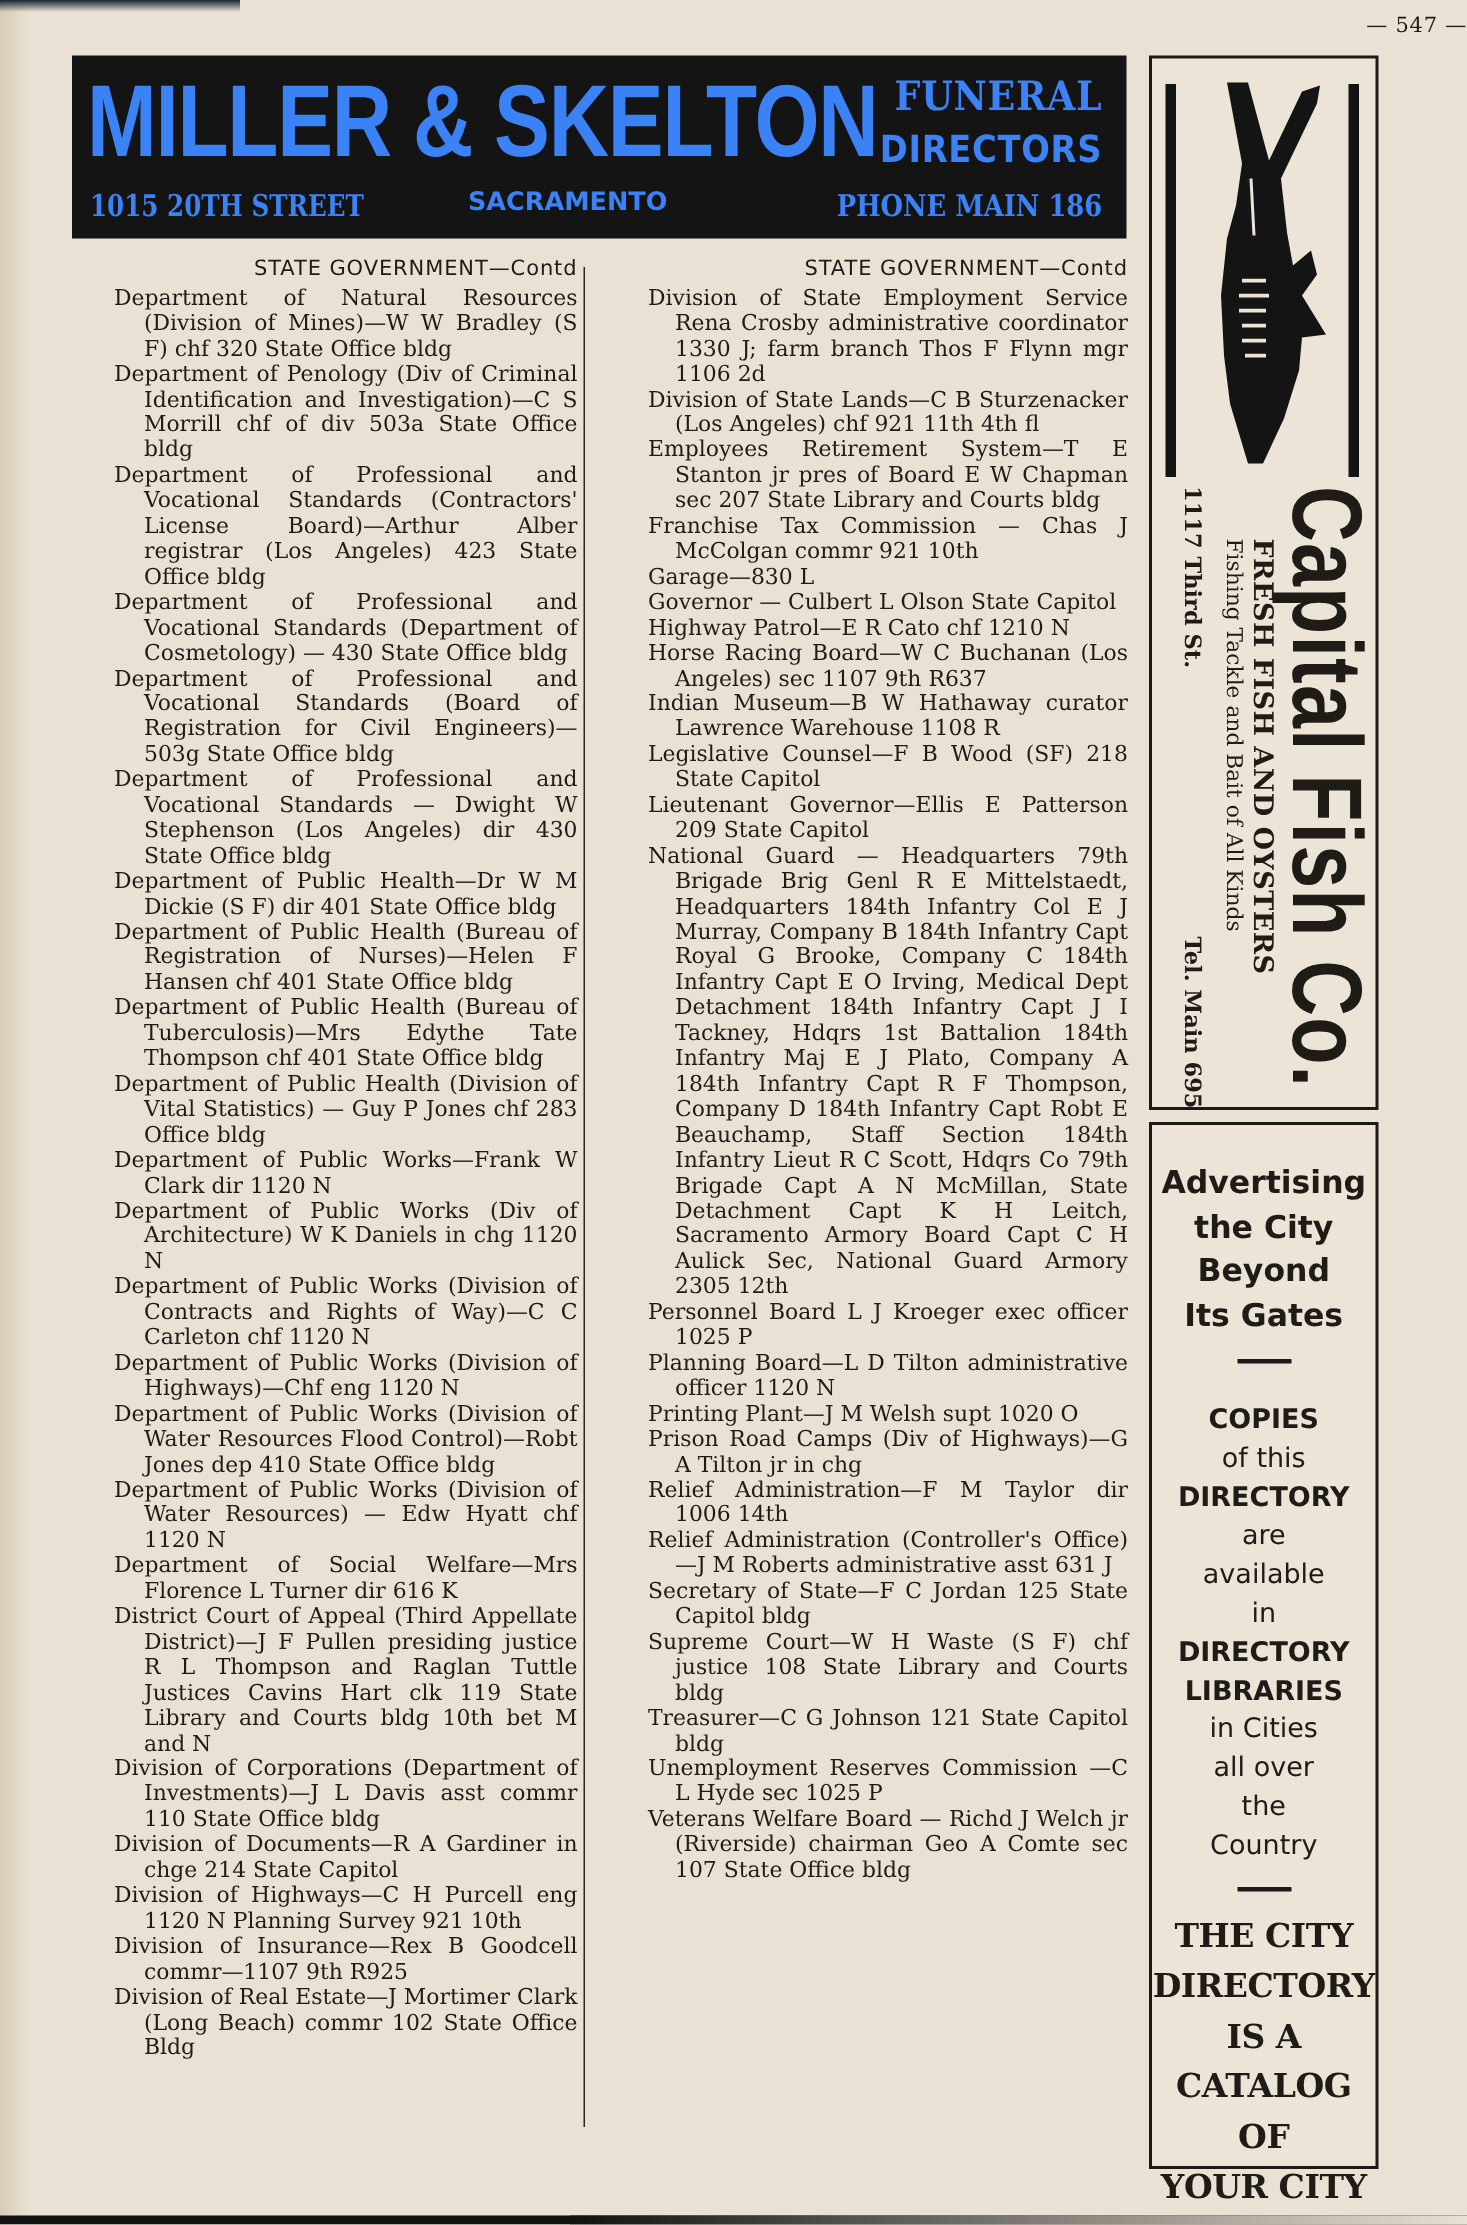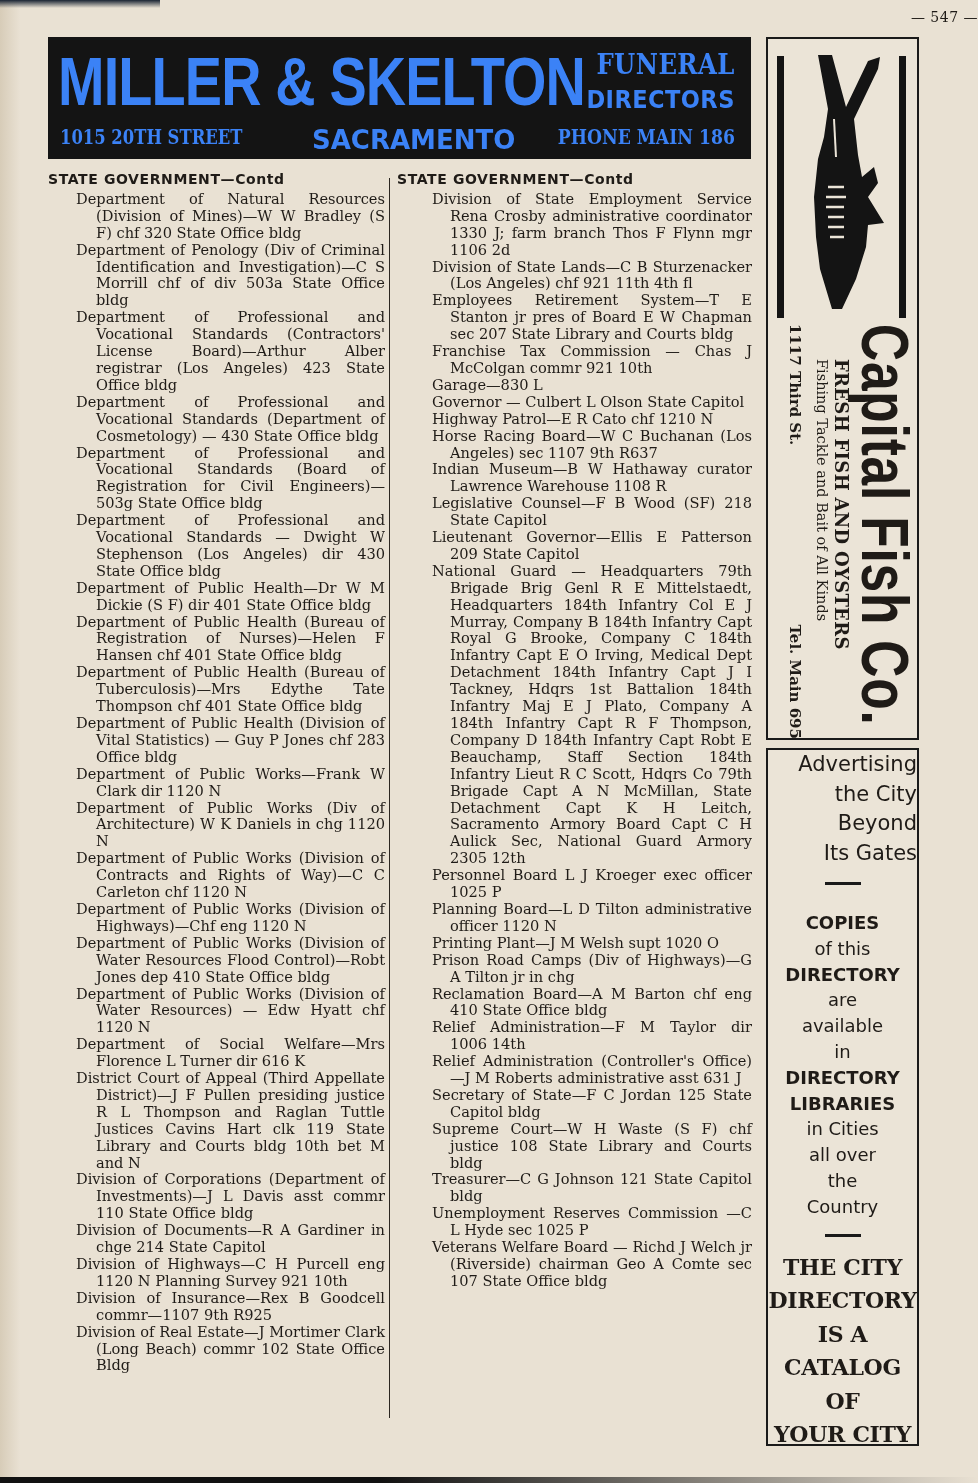--- a/index.html
+++ b/index.html
@@ -45,36 +45,36 @@
     font-size: 27px; font-weight: bold; letter-spacing: 0.5px; text-align: right;
     transform: scaleX(0.9); transform-origin: right top;
   }
   .banner .trade1 { top: 12px; }
   .banner .trade2 { top: 48px; font-family: "DejaVu Sans", sans-serif; font-size: 25px; }
   .banner .addr, .banner .city, .banner .phone {
     position: absolute; top: 88px; font-weight: bold; font-size: 20px; white-space: nowrap;
     font-family: "DejaVu Serif", serif;
   }
   .banner .addr { left: 12px; transform: scaleX(0.82); transform-origin: left top; }
-  .banner .city { left: 264px; font-family: "DejaVu Sans", sans-serif; font-size: 26px; }
+  .banner .city { left: 264px; font-family: "DejaVu Sans", sans-serif; font-size: 17px; }
   .banner .phone { right: 16px; transform: scaleX(0.86); transform-origin: right top; }
 
   
   .col {
     position: absolute; top: 171px; font-size: 14.6px; line-height: 16.9px;
     text-align: justify;
   }
   .col.left { left: 48px; width: 337px; }
   .col.mid { left: 397px; width: 355px; }
   .col-divider {
     position: absolute; left: 389px; top: 178px; width: 1px; height: 1240px; background: #2b2620;
   }
   .section-heading {
-    font-family: "DejaVu Sans", sans-serif; font-weight: bold; font-size: 14px;
-    letter-spacing: 0.6px; margin: 0 0 3px 0; text-align: left;
+    font-family: "DejaVu Sans", sans-serif; font-weight: normal; font-size: 14px;
+    letter-spacing: 0.6px; margin: 0 0 3px 0; text-align: right;
   }
   .entry {
     padding-left: 46px; text-indent: -18px; margin: 0;
     hyphens: manual;
   }
   .col.left .entry { padding-left: 48px; text-indent: -20px; }
   .col.mid .entry { padding-left: 53px; text-indent: -18px; }
 
   
   .fish-ad {
@@ -114,21 +114,21 @@
     position: absolute; right: 0; top: 114px; font-family: "DejaVu Serif", serif;
     font-size: 15px; font-weight: bold; white-space: nowrap;
   }
 
   
   .promo-ad {
     position: absolute; left: 766px; top: 748px; width: 153px; height: 698px;
     border: 2px solid #1a1a1a; box-sizing: border-box; background: #ebe4d7;
     text-align: center; font-family: "DejaVu Sans", sans-serif;
   }
-  .promo-ad .lead { margin-top: 0; font-size: 21px; line-height: 29.5px; font-weight: normal; text-align: right; }
+  .promo-ad .lead { margin-top: 24px; font-size: 21px; line-height: 29.5px; font-weight: bold; }
   .promo-ad .rule { width: 36px; height: 3px; background: #1a1a1a; margin: 14px auto 14px auto; }
   .promo-ad .copies { font-size: 18px; line-height: 25.8px; font-weight: bold; margin-top: 25px; }
   .promo-ad .copies .lc { font-weight: normal; }
   .promo-ad .catalog { font-size: 22px; line-height: 33.5px; font-weight: bold; font-family: "DejaVu Serif", serif; white-space: nowrap; letter-spacing: -0.3px; }
 </style>
 </head>
 <body>
 
 <div class="page-shadow-left"></div>
 <div class="top-edge"></div>
@@ -187,21 +187,20 @@
       <p class="entry">Highway Patrol—E R Cato chf 1210 N</p>
       <p class="entry">Horse Racing Board—W C Buchanan (Los Angeles) sec 1107 9th R637</p>
       <p class="entry">Indian Museum—B W Hathaway curator Lawrence Warehouse 1108 R</p>
       <p class="entry">Legislative Counsel—F B Wood (SF) 218 State Capitol</p>
       <p class="entry">Lieutenant Governor—Ellis E Patterson 209 State Capitol</p>
       <p class="entry">National Guard — Headquarters 79th Brigade Brig Genl R E Mittelstaedt, Headquarters 184th Infantry Col E J Murray, Company B 184th Infantry Capt Royal G Brooke, Company C 184th Infantry Capt E O Irving, Medical Dept Detachment 184th Infantry Capt J I Tackney, Hdqrs 1st Battalion 184th Infantry Maj E J Plato, Company A 184th Infantry Capt R F Thompson, Company D 184th Infantry Capt Robt E Beauchamp, Staff Section 184th Infantry Lieut R C Scott, Hdqrs Co 79th Brigade Capt A N McMillan, State Detachment Capt K H Leitch, Sacramento Armory Board Capt C H Aulick Sec, National Guard Armory 2305 12th</p>
       <p class="entry">Personnel Board L J Kroeger exec officer 1025 P</p>
       <p class="entry">Planning Board—L D Tilton administrative officer 1120 N</p>
       <p class="entry">Printing Plant—J M Welsh supt 1020 O</p>
       <p class="entry">Prison Road Camps (Div of Highways)—G A Tilton jr in chg</p>
-      <p class="entry">Reclamation Board—A M Barton chf eng 410 State Office bldg</p>
       <p class="entry">Relief Administration—F M Taylor dir 1006 14th</p>
       <p class="entry">Relief Administration (Controller's Office)—J M Roberts administrative asst 631 J</p>
       <p class="entry">Secretary of State—F C Jordan 125 State Capitol bldg</p>
       <p class="entry">Supreme Court—W H Waste (S F) chf justice 108 State Library and Courts bldg</p>
       <p class="entry">Treasurer—C G Johnson 121 State Capitol bldg</p>
       <p class="entry">Unemployment Reserves Commission —C L Hyde sec 1025 P</p>
       <p class="entry">Veterans Welfare Board — Richd J Welch jr (Riverside) chairman Geo A Comte sec 107 State Office bldg</p>
     </div>
 </div>
 

